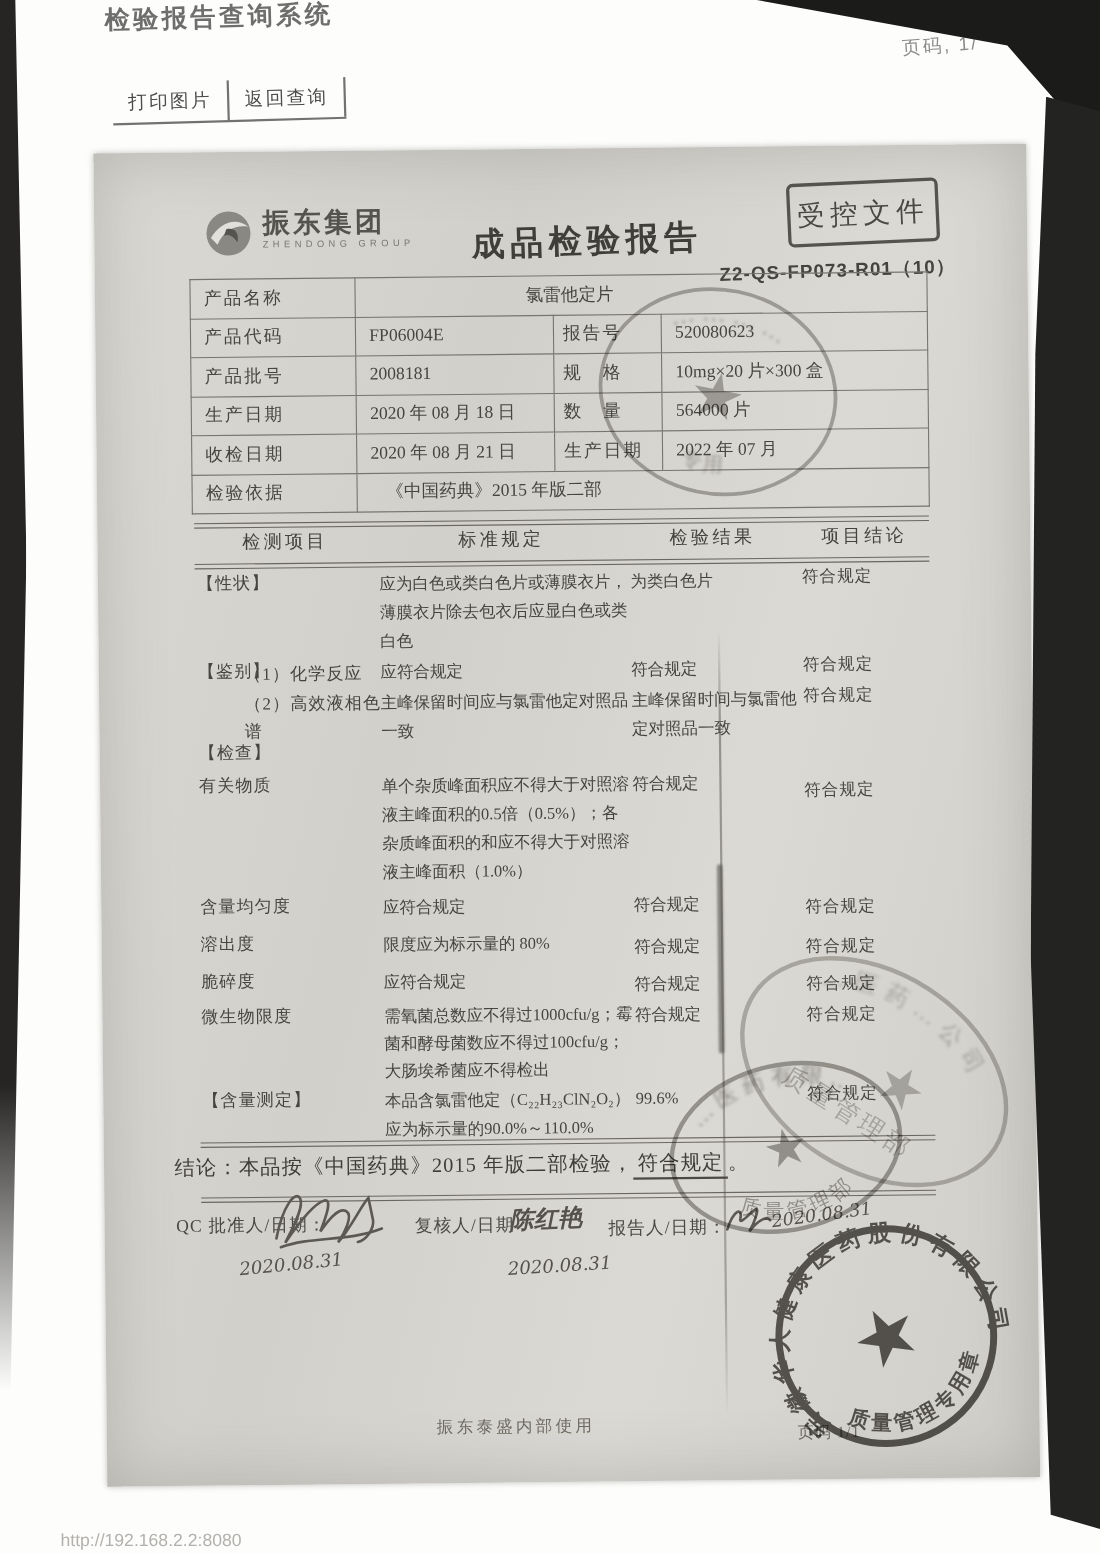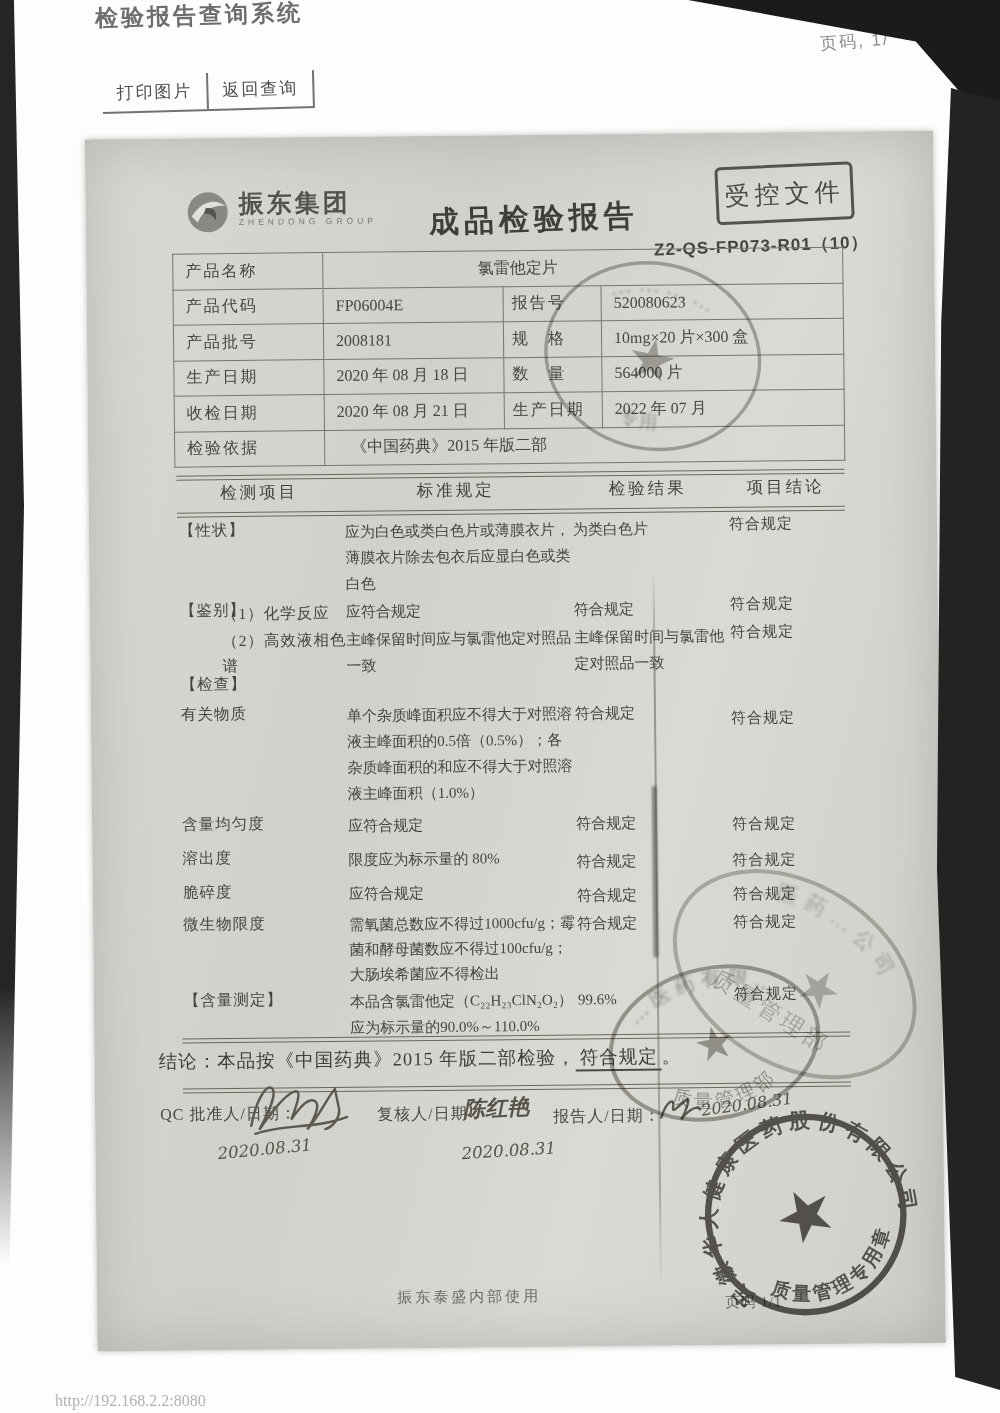--- a/index.html
+++ b/index.html
@@ -4,21 +4,21 @@
 <style>
   html,body{margin:0;padding:0;width:1000px;height:1413px;background:#fdfdfc;overflow:hidden;position:relative;font-family:"Liberation Sans",sans-serif;}
   .dark{position:absolute;z-index:40;}
   #edgeL{left:0;top:0;width:24px;height:1265px;background:linear-gradient(to bottom,#262523 78%,rgba(38,37,35,0));clip-path:polygon(0 0,58% 0,100% 40%,40% 100%,0 100%);}
   #edgeTR{left:688px;top:0;width:312px;height:138px;background:#1b1b19;clip-path:polygon(0 0,100% 0,100% 100%,73% 30%);}
   #edgeR{left:930px;top:88px;width:70px;height:1302px;background:#232321;clip-path:polygon(30% 0,100% 1%,100% 100%,36% 99%,10% 60%,16% 18%);}
   .sys-title{position:absolute;left:95px;top:0;font-family:"Liberation Serif",serif;font-size:23px;font-weight:600;color:#6e6e6c;letter-spacing:3px;transform:rotate(-1.6deg);z-index:6;}
   .page-ind{position:absolute;left:820px;top:30px;font-size:17px;color:#8d8d8a;letter-spacing:2px;transform:rotate(-4deg);z-index:39;}
   .toolbar{position:absolute;left:102px;top:76px;display:flex;border-bottom:2px solid #72726f;transform:rotate(-1.6deg);transform-origin:left top;z-index:6;}
   .tbtn{font-size:17px;color:#4d4d4b;padding:6px 14px 7px;border-right:2px solid #72726f;letter-spacing:2px;cursor:pointer;white-space:nowrap;}
-  .url{position:absolute;left:55px;top:1392px;font-size:16px;color:#b3b1ad;z-index:15;font-family:Liberation Serif, serif;}
+  .url{position:absolute;left:55px;top:1392px;font-size:16px;color:#b3b1ad;z-index:15;font-family:Liberation Sans, sans-serif;}
 
   .paper{position:absolute;left:90px;top:136px;width:848px;height:1212px;transform:rotate(-0.6deg);transform-origin:40% 40%;
     background:linear-gradient(104deg,#dad8d3,#d2d0cb 35%,#dbd9d4 65%,#d0cec9);
     box-shadow:inset 0 0 60px rgba(95,92,85,.28),0 0 6px rgba(0,0,0,.25);z-index:10;
     font-family:"Liberation Serif","DejaVu Serif",serif;color:#44423d;}
   .logo{position:absolute;left:100px;top:52px;display:flex;gap:9px;align-items:flex-start;}
   .logo svg{width:44px;height:44px;}
   .logo-nm{font-size:25px;font-weight:bold;color:#55534f;letter-spacing:3px;line-height:27px;}
   .logo-sb{font-size:8.5px;letter-spacing:4px;color:#7a7872;font-family:"Liberation Sans",sans-serif;}
   .doc-title{position:absolute;left:318px;top:64px;width:260px;text-align:center;font-size:30px;font-weight:bold;letter-spacing:5px;color:#403e39;transform:rotate(-1.4deg);}

